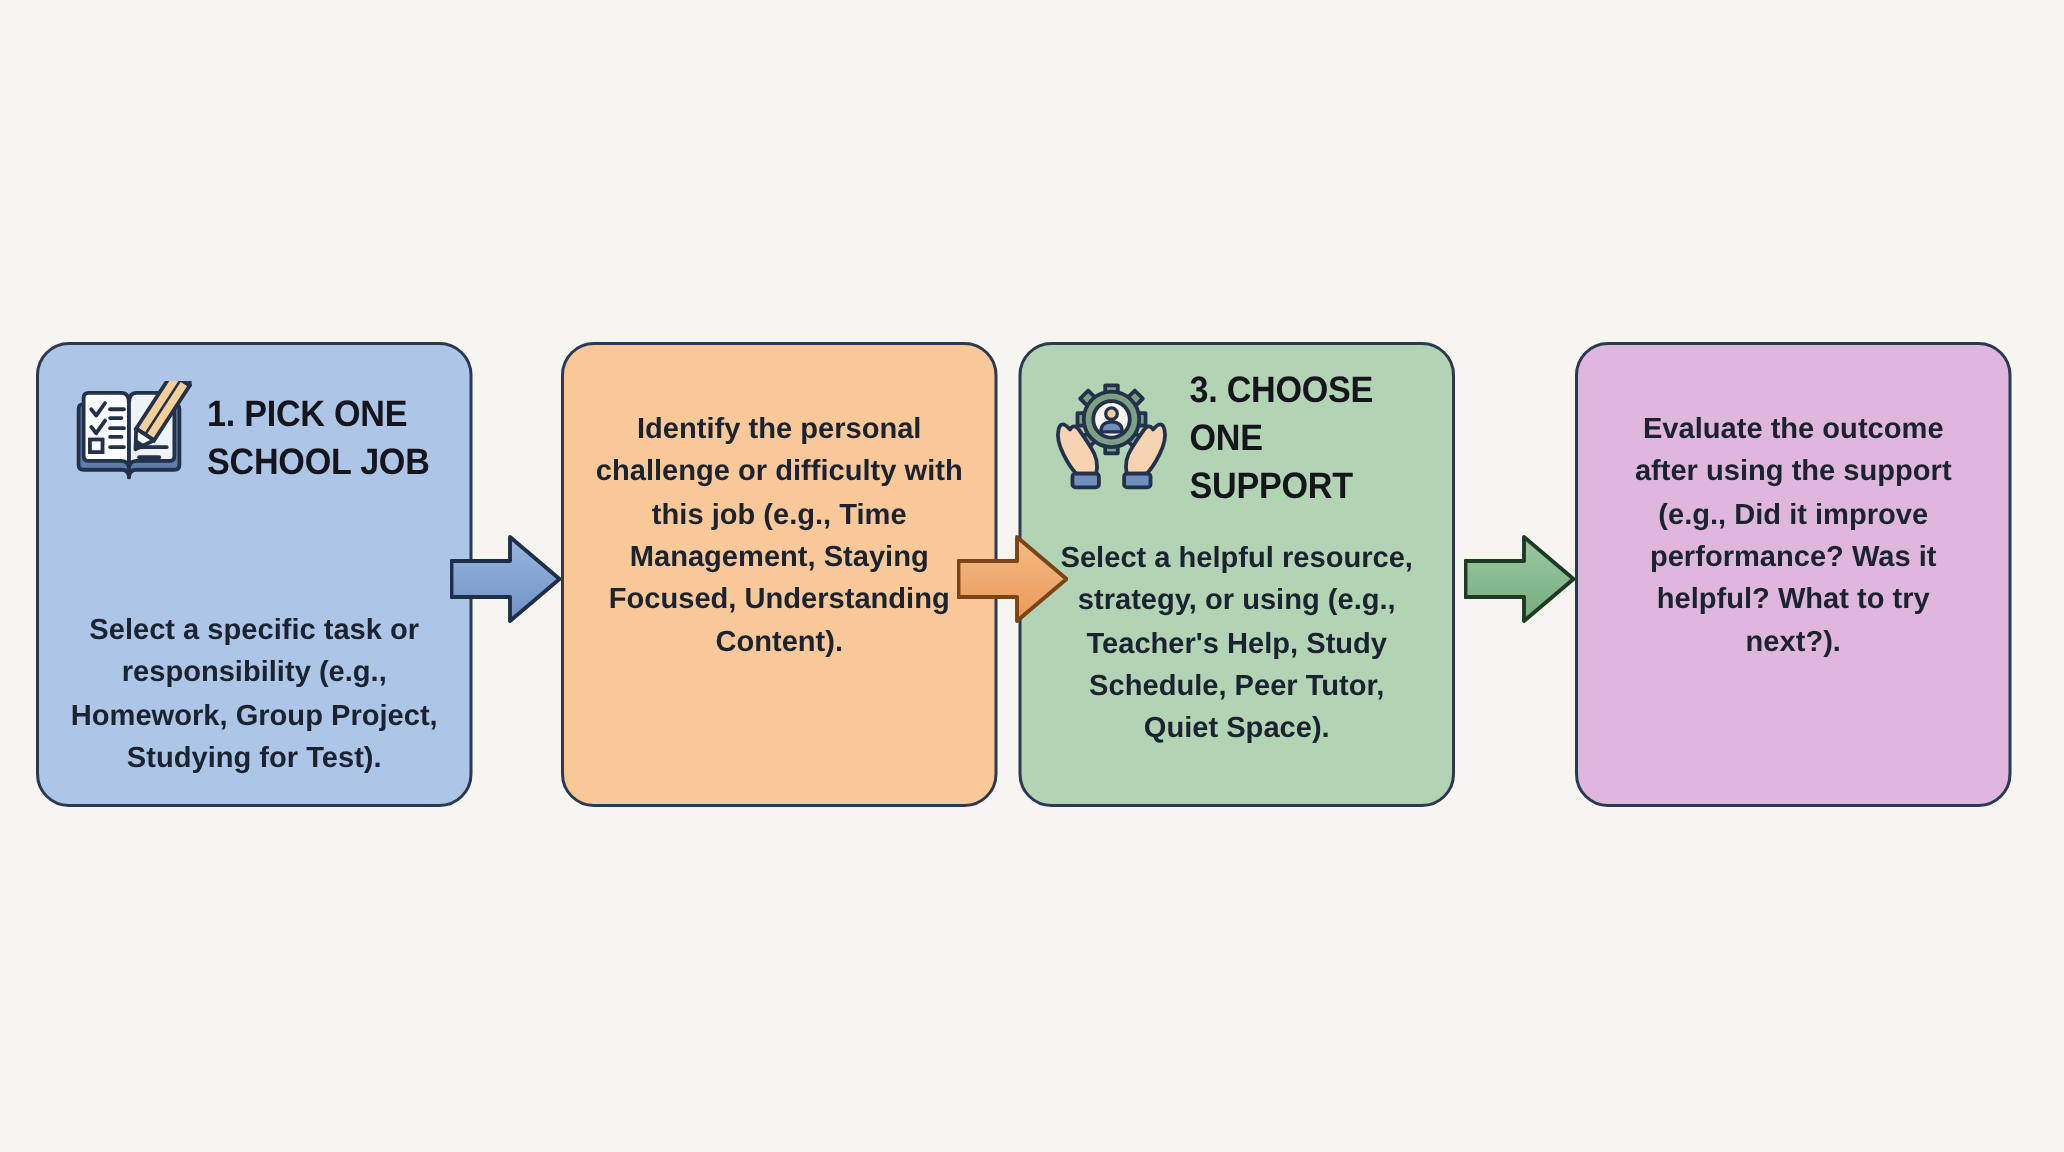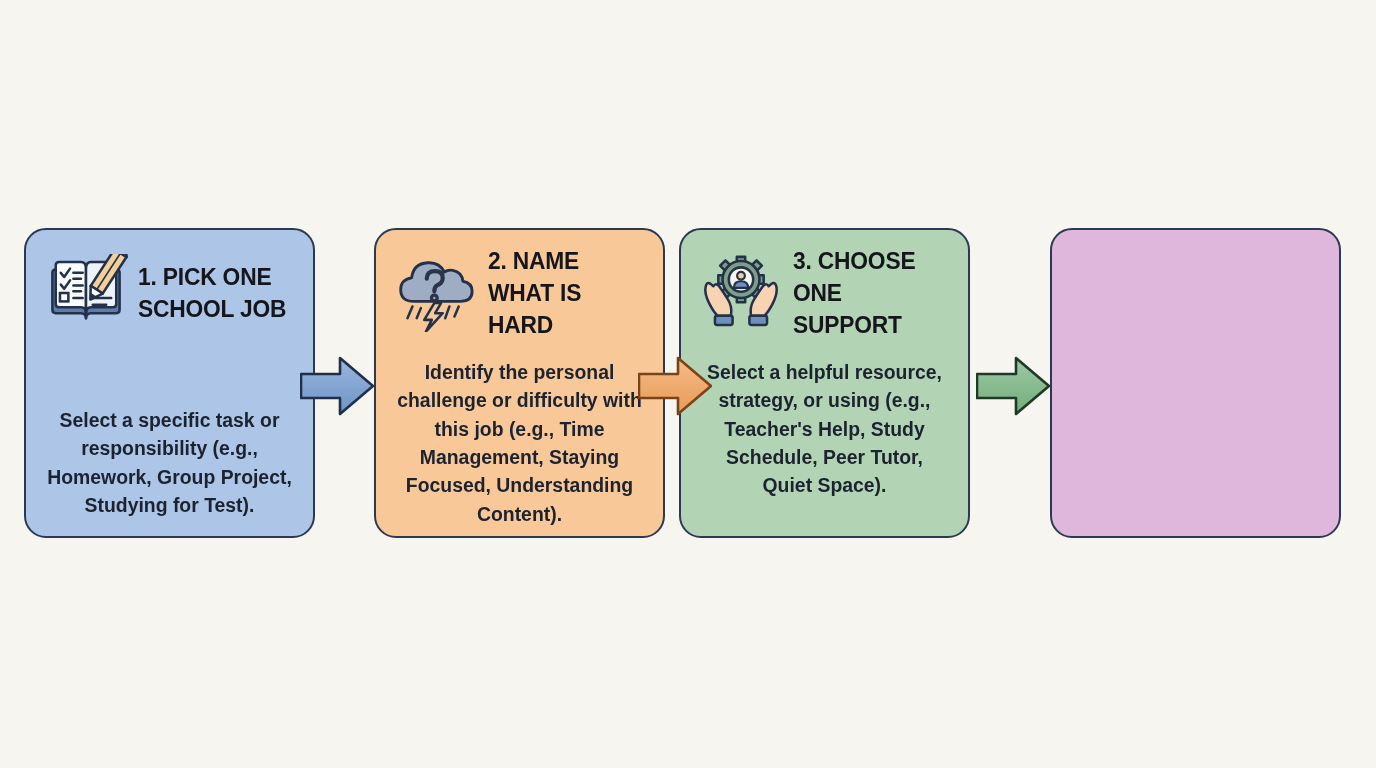--- a/index.html
+++ b/index.html
@@ -132,35 +132,20 @@
             <path d="M66.5 51 L70.5 58 L74.5 51 Z" fill="#23314a"></path>
           </g>
         </svg>
       </div>
       <div class="card-title">1. PICK ONE SCHOOL JOB</div>
     </div>
     <div class="card-body">Select a specific task or responsibility (e.g., Homework, Group Project, Studying for Test).</div>
   </div>
 
   <div class="card card-2">
-    <div class="card-head">
-      <div class="card-icon">
-        <svg viewBox="0 0 100 92" width="84" height="78">
-          <path d="M24 56 Q8 56 8 42 Q8 30 21 28 Q23 11 40 10 Q54 9 60 21 Q64 18 70 19 Q81 21 82 32 Q93 34 93 44 Q93 56 79 56 Z" fill="#9fadc4" stroke="#23314a" stroke-width="3.4" stroke-linejoin="round"></path>
-          <path d="M39 29 Q39 20 49 20 Q58 20 58 28 Q58 34 51 37 Q48 39 48 44" fill="none" stroke="#2b3448" stroke-width="5" stroke-linecap="round" stroke-linejoin="round"></path>
-          <circle cx="48" cy="52" r="3.4" fill="none" stroke="#2b3448" stroke-width="4"></circle>
-          <path d="M48 58 L36 78 L45 78 L38 92 L58 70 L49 70 L56 58 Z" fill="#f8c898" stroke="#23314a" stroke-width="3" stroke-linejoin="round"></path>
-          <line x1="22" y1="62" x2="16" y2="76" stroke="#23314a" stroke-width="3" stroke-linecap="round"></line>
-          <line x1="32" y1="64" x2="27" y2="76" stroke="#23314a" stroke-width="3" stroke-linecap="round"></line>
-          <line x1="66" y1="62" x2="61" y2="76" stroke="#23314a" stroke-width="3" stroke-linecap="round"></line>
-          <line x1="77" y1="62" x2="72" y2="74" stroke="#23314a" stroke-width="3" stroke-linecap="round"></line>
-        </svg>
-      </div>
-      <div class="card-title">2. NAME WHAT IS HARD</div>
-    </div>
     <div class="card-body">Identify the personal challenge or difficulty with this job (e.g., Time Management, Staying Focused, Understanding Content).</div>
   </div>
 
   <div class="card card-3">
     <div class="card-head">
       <div class="card-icon">
         <svg viewBox="0 0 100 92" width="84" height="78">
           <g transform="translate(50,30)">
             <g fill="#7d9f84" stroke="#23314a" stroke-width="3" stroke-linejoin="round">
               <rect x="-5" y="-27" width="10" height="8"></rect>
@@ -182,20 +167,21 @@
           <rect x="19" y="73" width="21" height="11" rx="2.5" fill="#6f8fbd" stroke="#23314a" stroke-width="3"></rect>
           <rect x="60" y="73" width="21" height="11" rx="2.5" fill="#6f8fbd" stroke="#23314a" stroke-width="3"></rect>
         </svg>
       </div>
       <div class="card-title">3. CHOOSE ONE SUPPORT</div>
     </div>
     <div class="card-body">Select a helpful resource, strategy, or using (e.g., Teacher's Help, Study Schedule, Peer Tutor, Quiet Space).</div>
   </div>
 
   <div class="card card-4">
+    <div class="card-body">Evaluate the outcome after using the support (e.g., Did it improve performance? Was it helpful? What to try next?).</div>
   </div>
 
   <div class="arrow arrow-1">
     <svg viewBox="0 0 74 62" preserveAspectRatio="none">
       <defs>
         <linearGradient id="ag1" x1="0" y1="0" x2="0" y2="1">
           <stop offset="0" stop-color="#9ab6de"></stop>
           <stop offset="1" stop-color="#6e93c6"></stop>
         </linearGradient>
       </defs>

